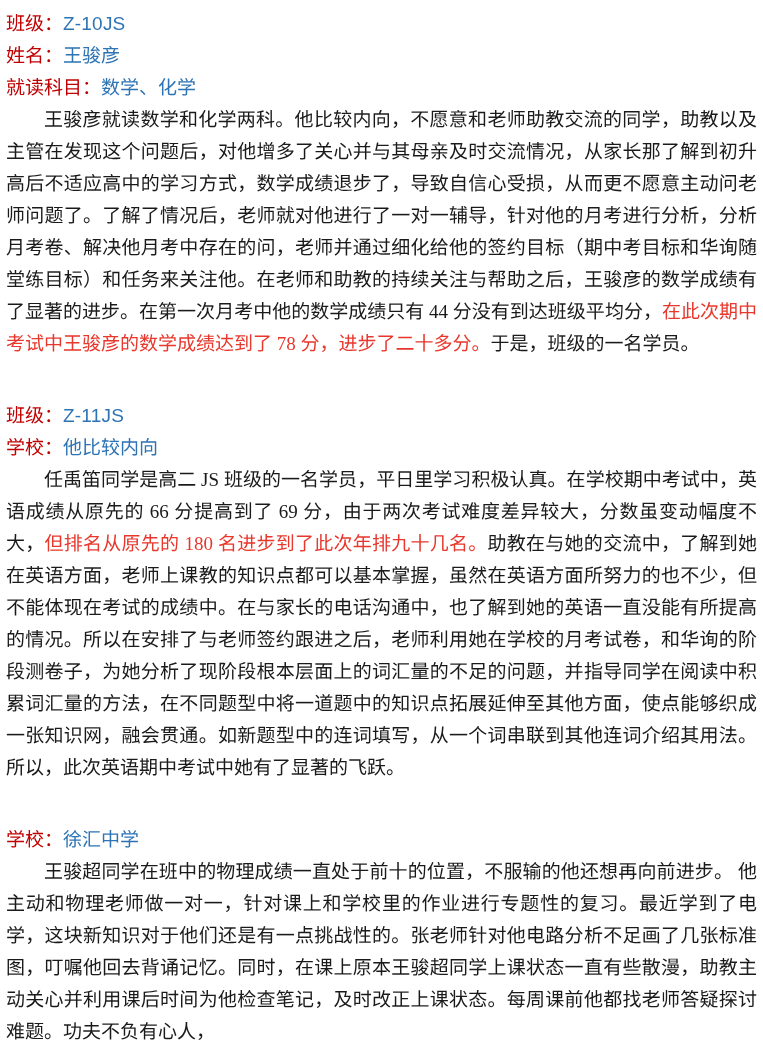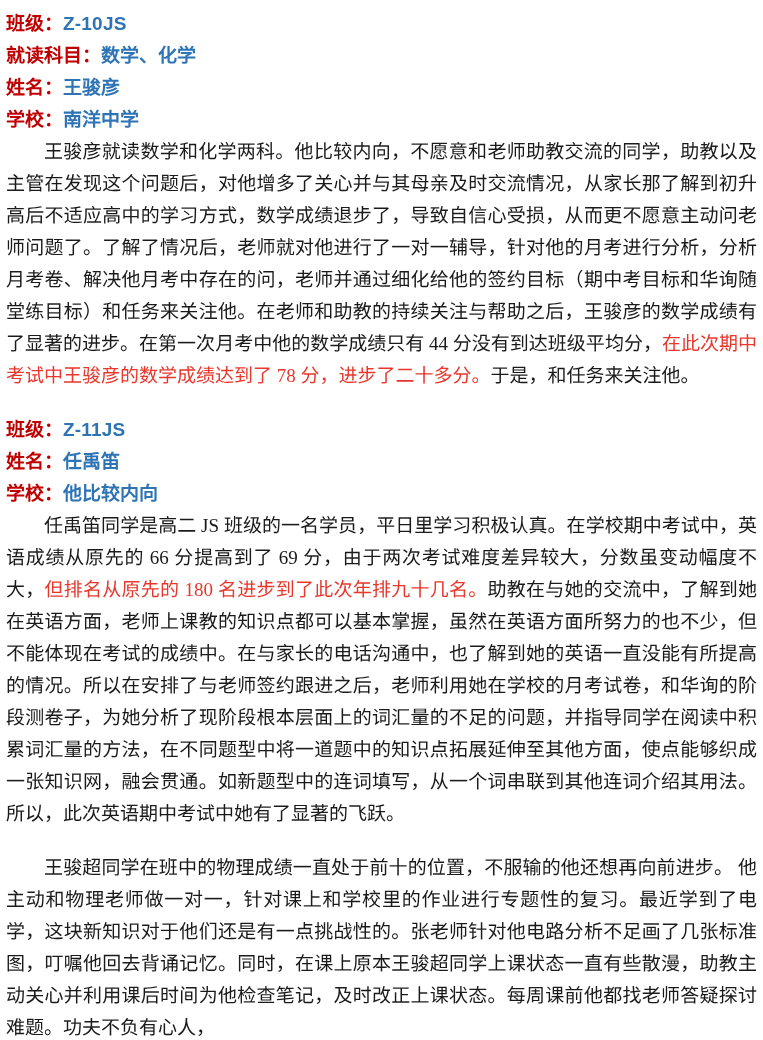--- a/index.html
+++ b/index.html
@@ -13,24 +13,24 @@
     overflow: hidden;
   }
   .page {
     box-sizing: border-box;
     width: 763px;
     min-height: 1040px;
     padding: 8px 6px 0 6px;
     background: #ffffff;
   }
   .student-section { margin: 0; }
-  .student-section + .student-section { margin-top: 22px; }
+  .student-section + .student-section { margin-top: 40px; }
   .meta-line {
     font-family: "Liberation Sans", "DejaVu Sans", sans-serif;
-    font-weight: bold;
+    font-weight: normal;
     font-size: 19px;
     line-height: 32px;
     white-space: nowrap;
   }
   .meta-label { color: #c00000; }
   .meta-value { color: #2e74b5; }
   .meta-value.latin { letter-spacing: 0.2px; }
   .body-para {
     margin: 0;
     font-family: "Liberation Serif", "DejaVu Serif", serif;
@@ -42,30 +42,29 @@
   }
   .body-para .hl { color: #e8372c; }
 </style>
 </head>
 <body>
 
 <div class="page">
 
   <section class="student-section">
     <div class="meta-line"><span class="meta-label">班级：</span><span class="meta-value latin">Z-10JS</span></div>
+    <div class="meta-line"><span class="meta-label">姓名：</span><span class="meta-value">王骏彦</span></div>
     <div class="meta-line"><span class="meta-label">就读科目：</span><span class="meta-value">数学、化学</span></div>
-    <div class="meta-line"><span class="meta-label">姓名：</span><span class="meta-value">王骏彦</span></div>
-    <div class="meta-line"><span class="meta-label">学校：</span><span class="meta-value">南洋中学</span></div>
-    <p class="body-para"><span>王骏彦就读数学和化学两科。他比较内向，不愿意和老师助教交流的同学，助教以及主管在发现这个问题后，对他增多了关心并与其母亲及时交流情况，从家长那了解到初升高后不适应高中的学习方式，数学成绩退步了，导致自信心受损，从而更不愿意主动问老师问题了。了解了情况后，老师就对他进行了一对一辅导，针对他的月考进行分析，分析月考卷、解决他月考中存在的问，老师并通过细化给他的签约目标（期中考目标和华询随堂练目标）和任务来关注他。在老师和助教的持续关注与帮助之后，王骏彦的数学成绩有了显著的进步。在第一次月考中他的数学成绩只有 44 分没有到达班级平均分，</span><span class="hl">在此次期中考试中王骏彦的数学成绩达到了 78 分，进步了二十多分。</span><span>于是，和任务来关注他。</span></p>
+    <p class="body-para"><span>王骏彦就读数学和化学两科。他比较内向，不愿意和老师助教交流的同学，助教以及主管在发现这个问题后，对他增多了关心并与其母亲及时交流情况，从家长那了解到初升高后不适应高中的学习方式，数学成绩退步了，导致自信心受损，从而更不愿意主动问老师问题了。了解了情况后，老师就对他进行了一对一辅导，针对他的月考进行分析，分析月考卷、解决他月考中存在的问，老师并通过细化给他的签约目标（期中考目标和华询随堂练目标）和任务来关注他。在老师和助教的持续关注与帮助之后，王骏彦的数学成绩有了显著的进步。在第一次月考中他的数学成绩只有 44 分没有到达班级平均分，</span><span class="hl">在此次期中考试中王骏彦的数学成绩达到了 78 分，进步了二十多分。</span><span>于是，班级的一名学员。</span></p>
   </section>
 
   <section class="student-section">
     <div class="meta-line"><span class="meta-label">班级：</span><span class="meta-value latin">Z-11JS</span></div>
-    <div class="meta-line"><span class="meta-label">姓名：</span><span class="meta-value">任禹笛</span></div>
     <div class="meta-line"><span class="meta-label">学校：</span><span class="meta-value">他比较内向</span></div>
     <p class="body-para"><span>任禹笛同学是高二 JS 班级的一名学员，平日里学习积极认真。在学校期中考试中，英语成绩从原先的 66 分提高到了 69 分，由于两次考试难度差异较大，分数虽变动幅度不大，</span><span class="hl">但排名从原先的 180 名进步到了此次年排九十几名。</span><span>助教在与她的交流中，了解到她在英语方面，老师上课教的知识点都可以基本掌握，虽然在英语方面所努力的也不少，但不能体现在考试的成绩中。在与家长的电话沟通中，也了解到她的英语一直没能有所提高的情况。所以在安排了与老师签约跟进之后，老师利用她在学校的月考试卷，和华询的阶段测卷子，为她分析了现阶段根本层面上的词汇量的不足的问题，并指导同学在阅读中积累词汇量的方法，在不同题型中将一道题中的知识点拓展延伸至其他方面，使点能够织成一张知识网，融会贯通。如新题型中的连词填写，从一个词串联到其他连词介绍其用法。所以，此次英语期中考试中她有了显著的飞跃。</span></p>
   </section>
 
   <section class="student-section">
+    <div class="meta-line"><span class="meta-label">学校：</span><span class="meta-value">徐汇中学</span></div>
     <p class="body-para"><span>王骏超同学在班中的物理成绩一直处于前十的位置，不服输的他还想再向前进步。 他主动和物理老师做一对一，针对课上和学校里的作业进行专题性的复习。最近学到了电学，这块新知识对于他们还是有一点挑战性的。张老师针对他电路分析不足画了几张标准图，叮嘱他回去背诵记忆。同时，在课上原本王骏超同学上课状态一直有些散漫，助教主动关心并利用课后时间为他检查笔记，及时改正上课状态。每周课前他都找老师答疑探讨难题。功夫不负有心人，</span></p>
   </section>
 
 </div>
 
 </body></html>

